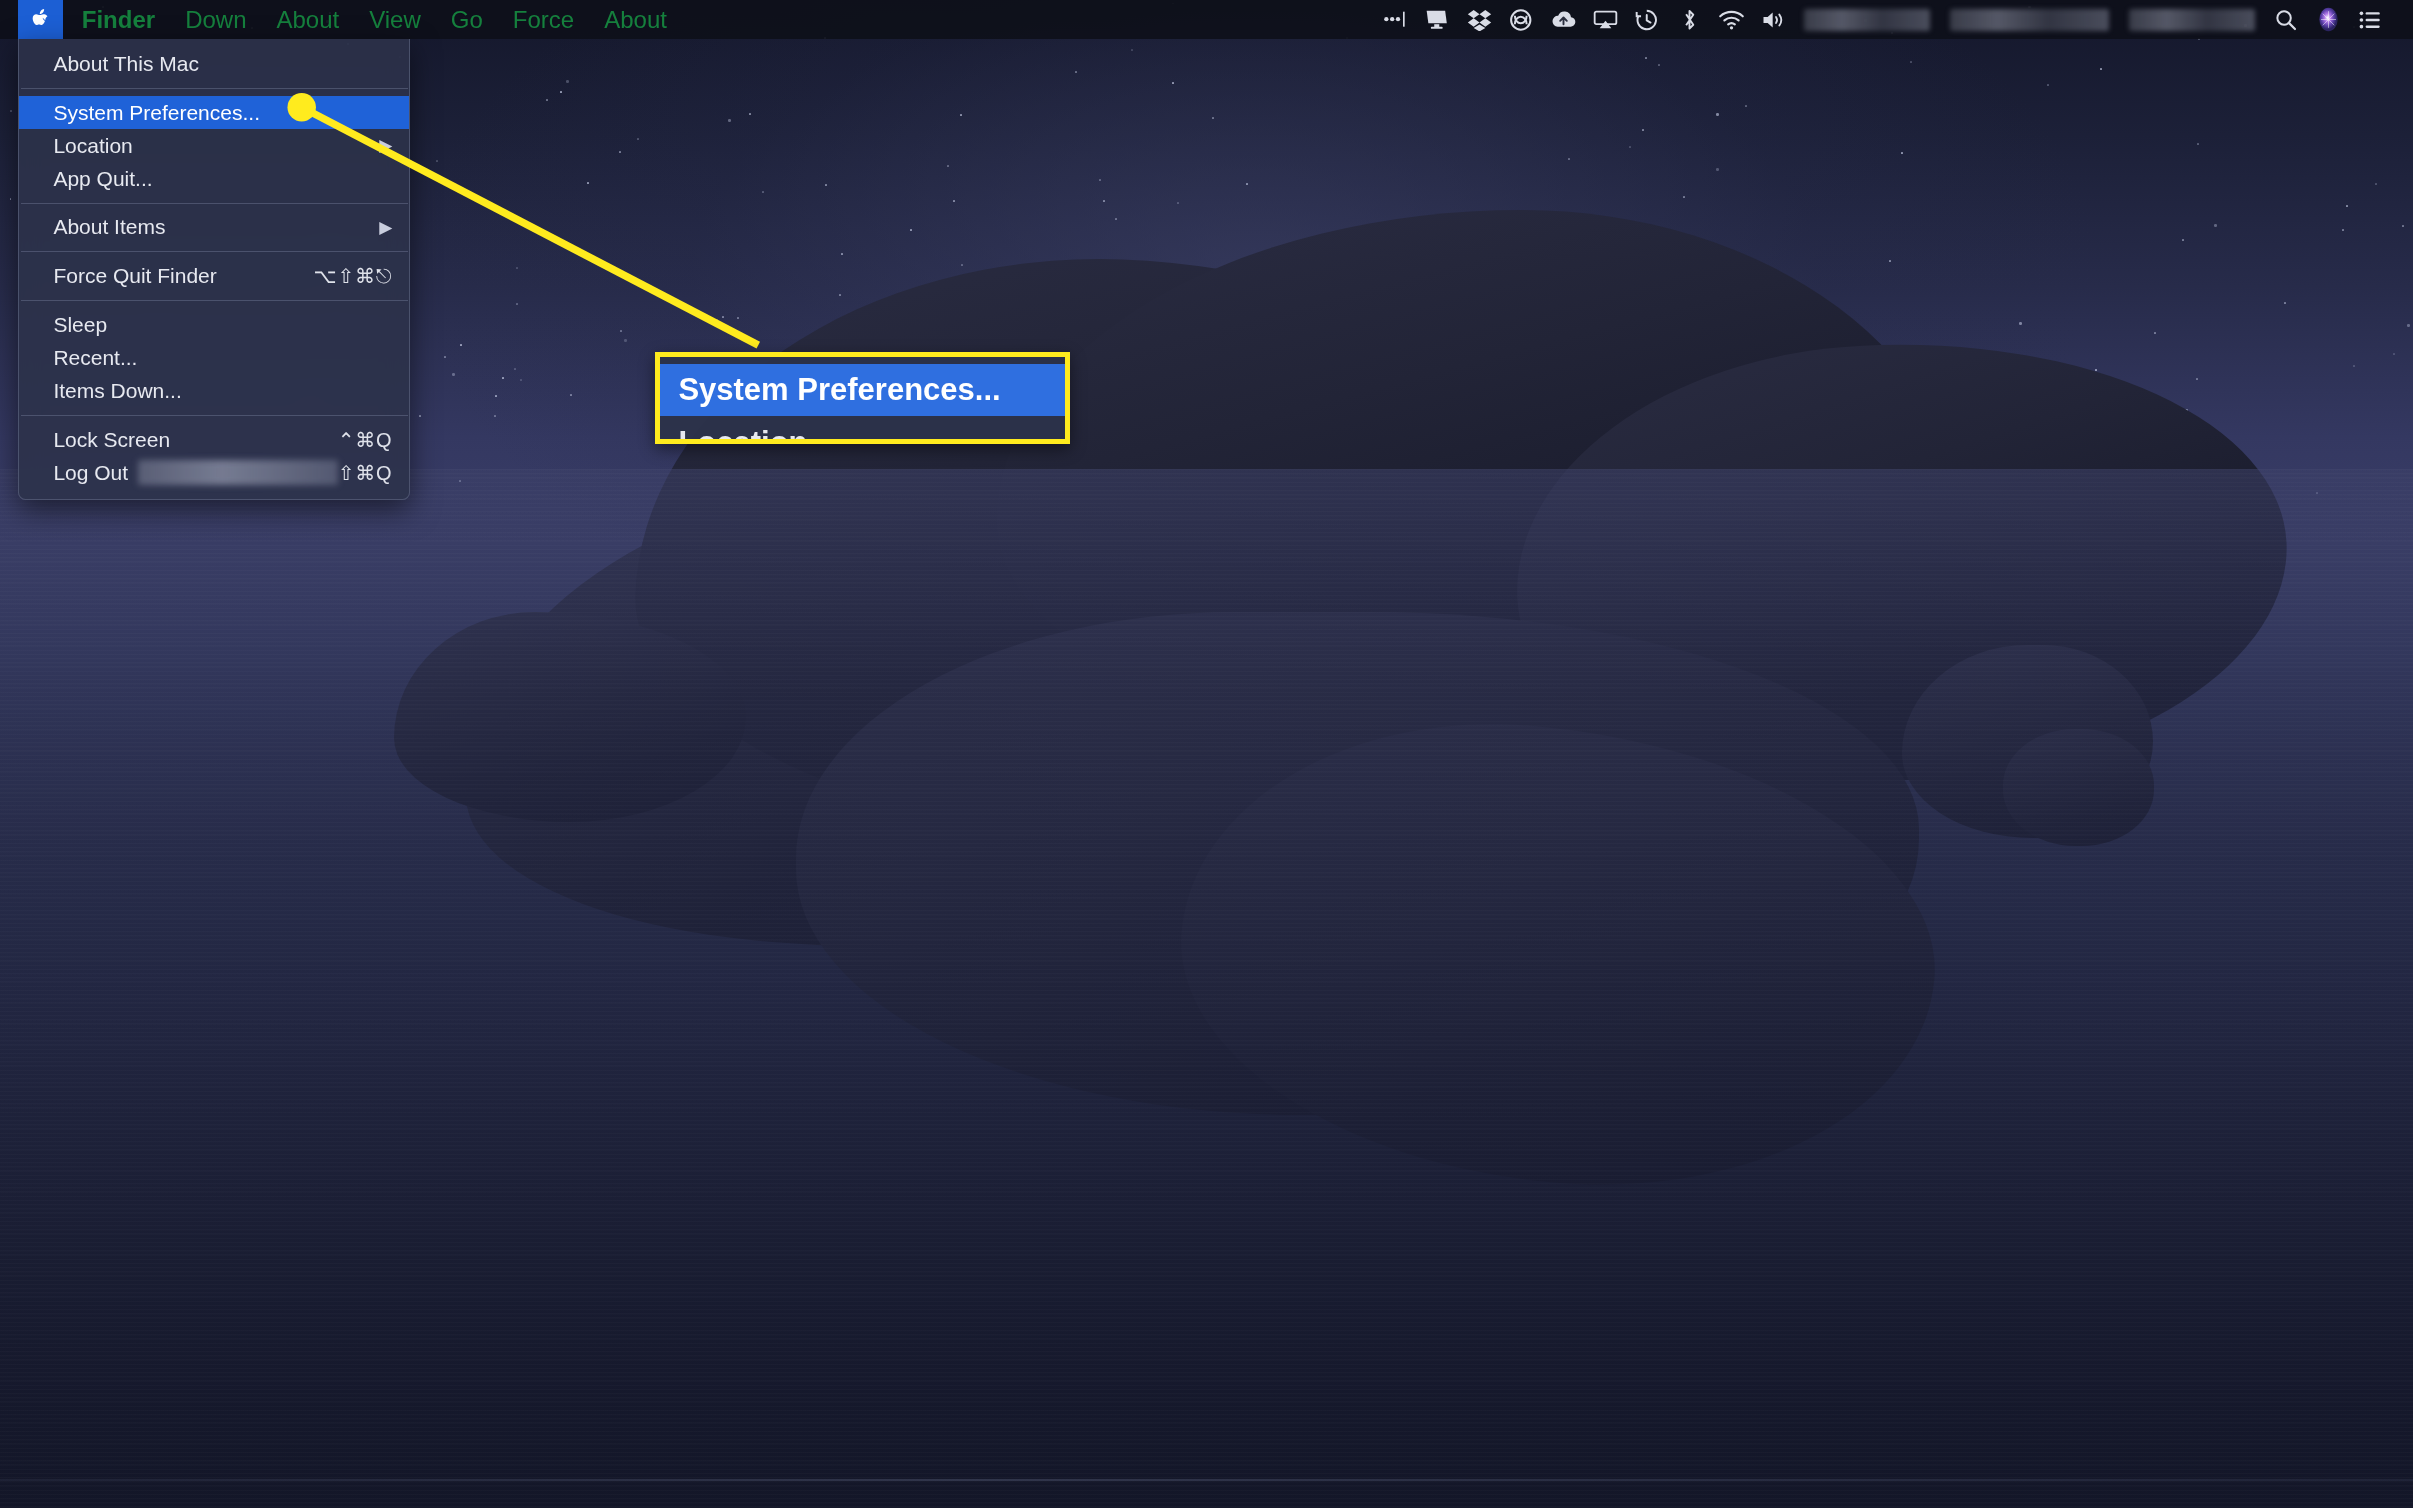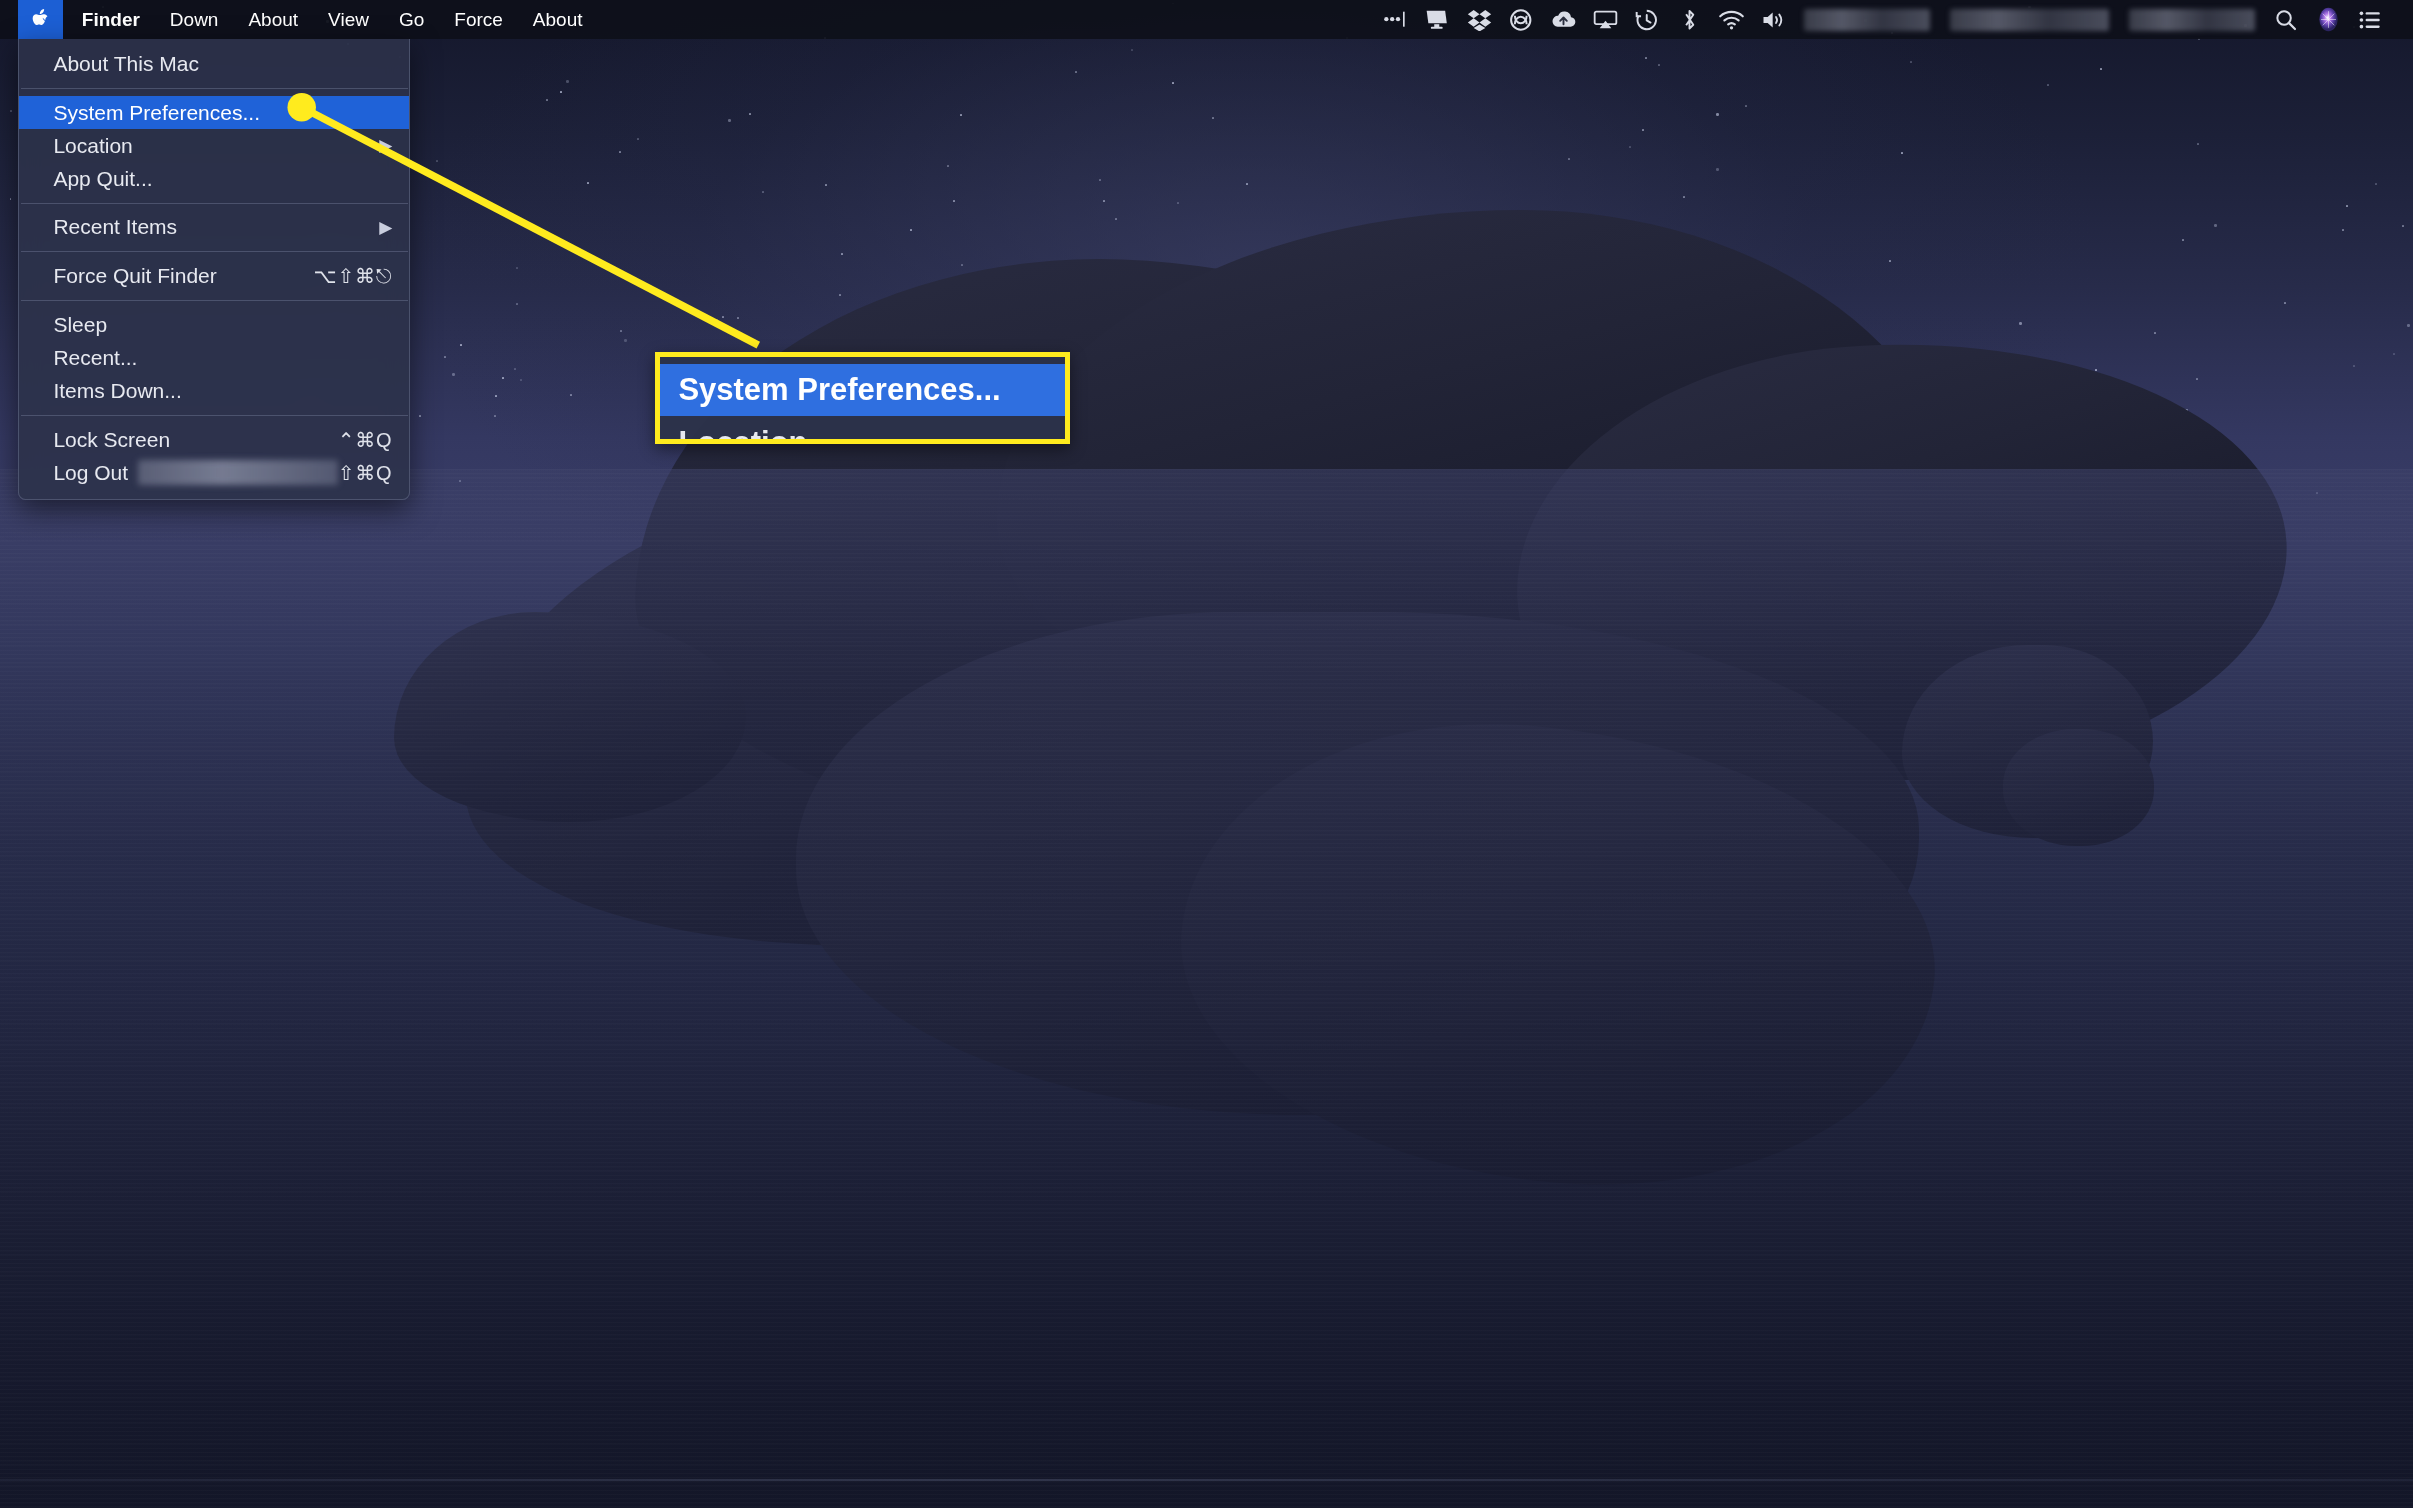--- a/index.html
+++ b/index.html
@@ -68,21 +68,21 @@
     color:#e8eaf0;
     z-index:40;
   }
   #menubar-left { display:flex; align-items:center; height:39px; }
   .apple-slot {
     width:45px; height:39px; display:flex; align-items:center; justify-content:center;
     background:#1c5fd4; margin-left:18.4px;
   }
   .apple-glyph { width:20px; height:23.5px; display:block; }
   .mb-item {
-    font-size:19px; padding:0 15px; line-height:39px; color:#ffffff; white-space:nowrap;
+    font-size:24px; padding:0 15px; line-height:39px; color:#15803d; white-space:nowrap;
   }
   .mb-item.bold { font-weight:bold; padding-left:18.4px; }
 
   #menubar-right { margin-left:auto; display:flex; align-items:center; height:39px; padding-right:22px; gap:0; }
   .mb-icon { width:42px; height:39px; display:flex; align-items:center; justify-content:center; }
   .mb-icon svg { display:block; }
   .redacted {
     height:22px; border-radius:2.5px; margin:0 10px;
     background:linear-gradient(90deg, rgba(120,124,140,.40), rgba(150,154,172,.52) 30%, rgba(110,114,132,.38) 62%, rgba(140,145,164,.48));
     filter:blur(2.5px);
@@ -459,21 +459,21 @@
     <span class="label">Location</span>
     <span class="submenu-arrow">▶</span>
   </div>
   <div class="mi">
     <span class="label">App Quit...</span>
   </div>
 
   <div class="sep"></div>
 
   <div class="mi">
-    <span class="label">Recent Items</span>
+    <span class="label">About Items</span>
     <span class="submenu-arrow">▶</span>
   </div>
 
   <div class="sep"></div>
 
   <div class="mi">
     <span class="label">Force Quit Finder</span>
     <span class="shortcut">⌥⇧⌘⎋</span>
   </div>
 

